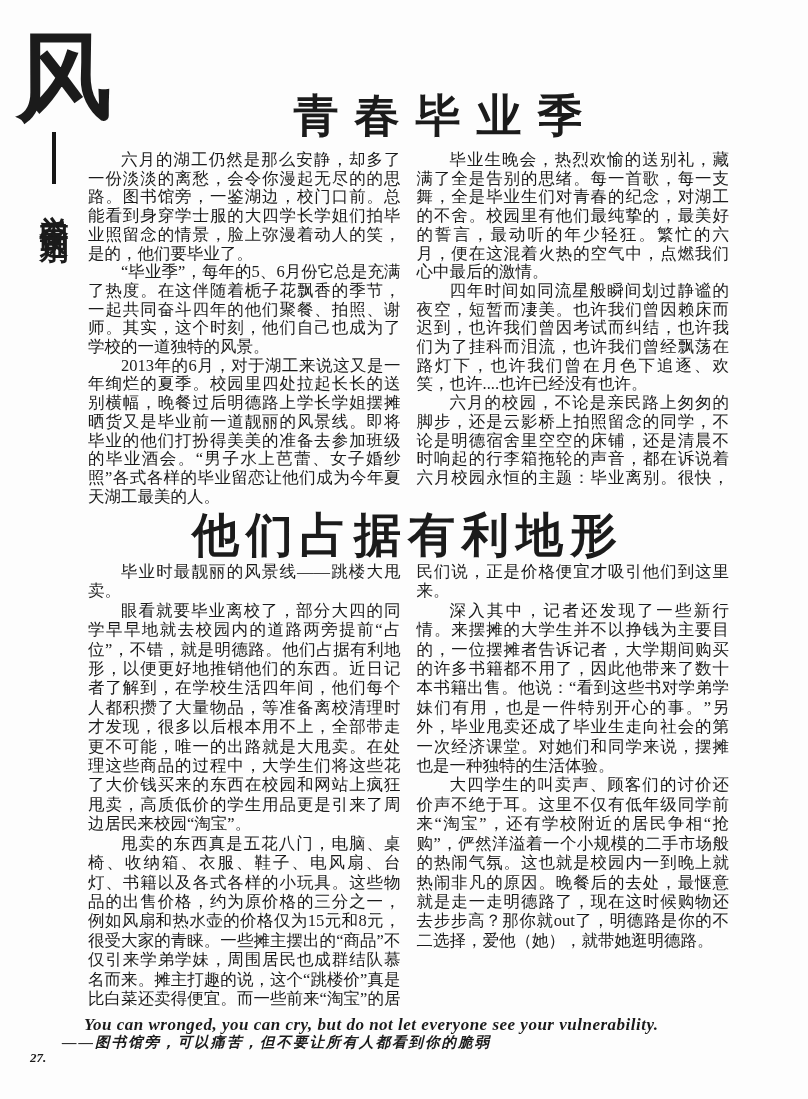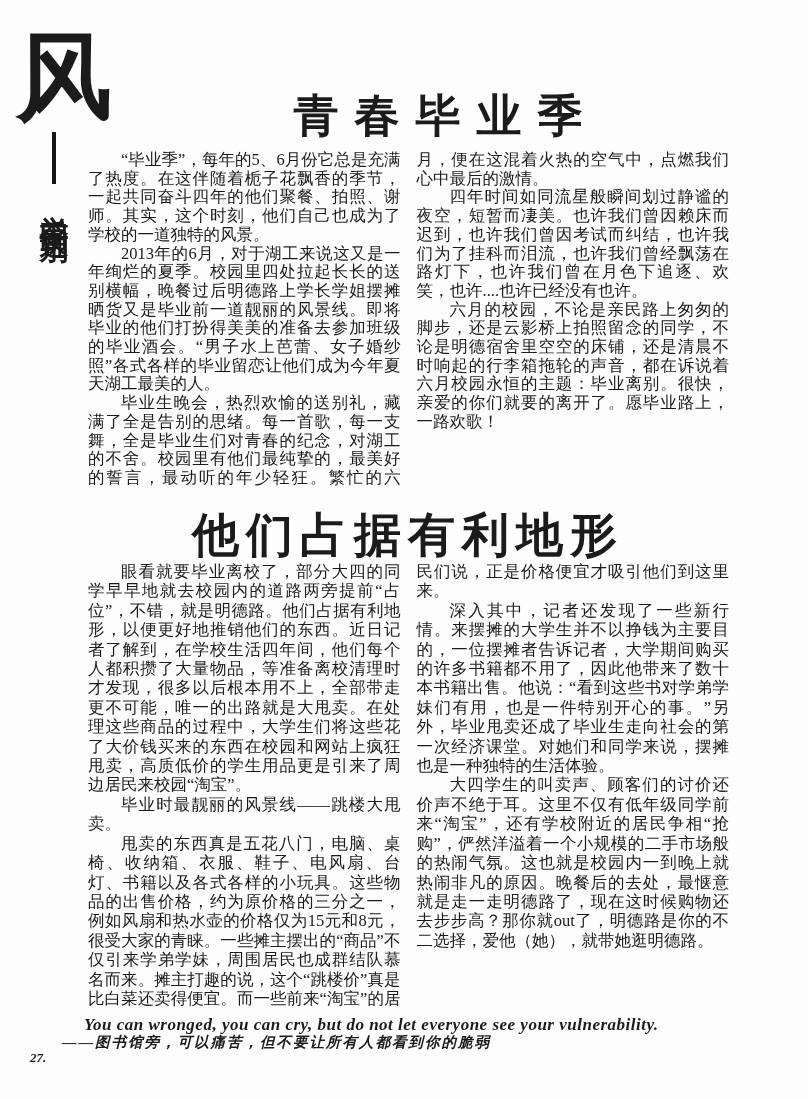--- a/index.html
+++ b/index.html
@@ -68,32 +68,33 @@
 <div class="page">
 
   <div class="masthead">
     <div class="big-char">风</div>
     <div class="vert-dash"></div>
     <div class="vert-title">举手同送别</div>
   </div>
 
   <div class="article-title title1">青春毕业季</div>
   <div class="article-body body1">
+    <p>六月的湖工仍然是那么安静，却多了一份淡淡的离愁，会令你漫起无尽的的思路。图书馆旁，一鉴湖边，校门口前。总能看到身穿学士服的大四学长学姐们拍毕业照留念的情景，脸上弥漫着动人的笑，是的，他们要毕业了。</p>
     <p>“毕业季”，每年的5、6月份它总是充满了热度。在这伴随着栀子花飘香的季节，一起共同奋斗四年的他们聚餐、拍照、谢师。其实，这个时刻，他们自己也成为了学校的一道独特的风景。</p>
     <p>2013年的6月，对于湖工来说这又是一年绚烂的夏季。校园里四处拉起长长的送别横幅，晚餐过后明德路上学长学姐摆摊晒货又是毕业前一道靓丽的风景线。即将毕业的他们打扮得美美的准备去参加班级的毕业酒会。“男子水上芭蕾、女子婚纱照”各式各样的毕业留恋让他们成为今年夏天湖工最美的人。</p>
     <p>毕业生晚会，热烈欢愉的送别礼，藏满了全是告别的思绪。每一首歌，每一支舞，全是毕业生们对青春的纪念，对湖工的不舍。校园里有他们最纯挚的，最美好的誓言，最动听的年少轻狂。繁忙的六月，便在这混着火热的空气中，点燃我们心中最后的激情。</p>
     <p>四年时间如同流星般瞬间划过静谧的夜空，短暂而凄美。也许我们曾因赖床而迟到，也许我们曾因考试而纠结，也许我们为了挂科而泪流，也许我们曾经飘荡在路灯下，也许我们曾在月色下追逐、欢笑，也许....也许已经没有也许。</p>
     <p>六月的校园，不论是亲民路上匆匆的脚步，还是云影桥上拍照留念的同学，不论是明德宿舍里空空的床铺，还是清晨不时响起的行李箱拖轮的声音，都在诉说着六月校园永恒的主题：毕业离别。很快，亲爱的你们就要的离开了。愿毕业路上，一路欢歌！</p>
 
   </div>
 
   <div class="article-title title2">他们占据有利地形</div>
   <div class="article-body body2">
+    <p>毕业时最靓丽的风景线——跳楼大甩卖。</p>
     <p>眼看就要毕业离校了，部分大四的同学早早地就去校园内的道路两旁提前“占位”，不错，就是明德路。他们占据有利地形，以便更好地推销他们的东西。近日记者了解到，在学校生活四年间，他们每个人都积攒了大量物品，等准备离校清理时才发现，很多以后根本用不上，全部带走更不可能，唯一的出路就是大甩卖。在处理这些商品的过程中，大学生们将这些花了大价钱买来的东西在校园和网站上疯狂甩卖，高质低价的学生用品更是引来了周边居民来校园“淘宝”。</p>
-    <p>毕业时最靓丽的风景线——跳楼大甩卖。</p>
     <p>甩卖的东西真是五花八门，电脑、桌椅、收纳箱、衣服、鞋子、电风扇、台灯、书籍以及各式各样的小玩具。这些物品的出售价格，约为原价格的三分之一，例如风扇和热水壶的价格仅为15元和8元，很受大家的青睐。一些摊主摆出的“商品”不仅引来学弟学妹，周围居民也成群结队慕名而来。摊主打趣的说，这个“跳楼价”真是比白菜还卖得便宜。而一些前来“淘宝”的居民们说，正是价格便宜才吸引他们到这里来。</p>
     <p>深入其中，记者还发现了一些新行情。来摆摊的大学生并不以挣钱为主要目的，一位摆摊者告诉记者，大学期间购买的许多书籍都不用了，因此他带来了数十本书籍出售。他说：“看到这些书对学弟学妹们有用，也是一件特别开心的事。”另外，毕业甩卖还成了毕业生走向社会的第一次经济课堂。对她们和同学来说，摆摊也是一种独特的生活体验。</p>
     <p>大四学生的叫卖声、顾客们的讨价还价声不绝于耳。这里不仅有低年级同学前来“淘宝”，还有学校附近的居民争相“抢购”，俨然洋溢着一个小规模的二手市场般的热闹气氛。这也就是校园内一到晚上就热闹非凡的原因。晚餐后的去处，最惬意就是走一走明德路了，现在这时候购物还去步步高？那你就out了，明德路是你的不二选择，爱他（她），就带她逛明德路。</p>
 
   </div>
 
   <div class="quote-en">You can wronged, you can cry, but do not let everyone see your vulnerability.</div>
   <div class="quote-zh">——图书馆旁，可以痛苦，但不要让所有人都看到你的脆弱</div>
   <div class="page-number">27.</div>
 

